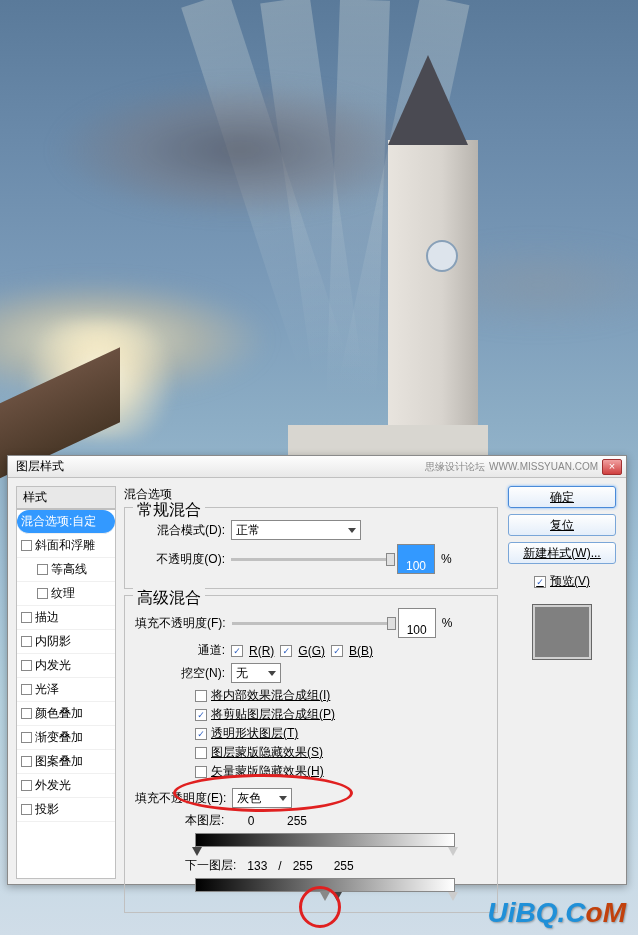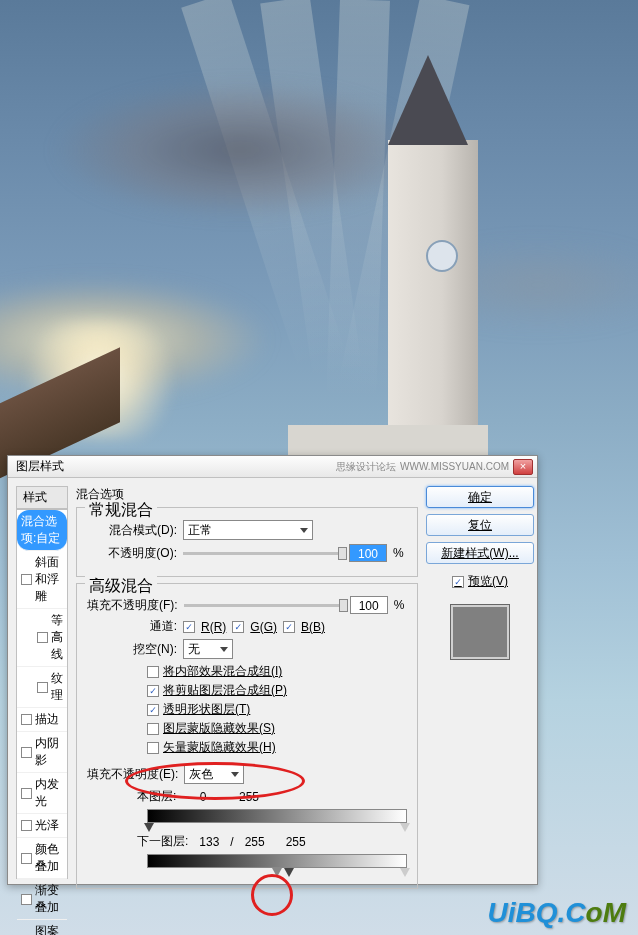--- a/index.html
+++ b/index.html
@@ -37,21 +37,21 @@
   border-bottom: 90px solid #4a4a52; }
 .clock { position: absolute; top: 240px; right: 180px; width: 32px; height: 32px;
   border-radius: 50%; background: #dde4ec; border: 2px solid #88a0b8; }
 .roof { position: absolute; bottom: 480px; left: -20px; width: 140px; height: 75px;
   background: linear-gradient(to bottom, #6a5040 0%, #4a3828 100%);
   transform: skewY(-25deg); }
 .church { position: absolute; bottom: 440px; right: 150px; width: 200px; height: 70px;
   background: #d8d6d0; }
 
 .dialog {
-  position: absolute; top: 455px; left: 7px; width: 531px; height: 430px;
+  position: absolute; top: 455px; left: 7px; width: 620px; height: 430px;
   background: #f0f0f0; border: 1px solid #8a8a8a;
   box-shadow: 0 2px 8px rgba(0,0,0,0.3);
   font-size: 12px; color: #000;
 }
 .titlebar { height: 22px; background: linear-gradient(to bottom, #fdfdfd, #e8e8e8);
   border-bottom: 1px solid #c0c0c0; display: flex; align-items: center;
   justify-content: space-between; padding: 0 4px; }
 .titlebar-text { padding-left: 4px; }
 .titlebar-right { display: flex; align-items: center; gap: 4px; color: #888; font-size: 10px; }
 .close-btn { width: 20px; height: 16px; background: linear-gradient(to bottom, #f0a0a0, #d04040);
@@ -75,21 +75,21 @@
 .label { text-align: right; min-width: 90px; }
 .label2 { min-width: 40px; }
 .combo { height: 20px; border: 1px solid #888; background: #fff; padding: 1px 18px 1px 4px;
   position: relative; min-width: 70px; }
 .combo::after { content: ""; position: absolute; right: 4px; top: 7px; width: 0; height: 0;
   border-left: 4px solid transparent; border-right: 4px solid transparent; border-top: 5px solid #444; }
 .slider-track { flex: 1; height: 3px; background: #c0c0c0; position: relative; max-width: 160px; }
 .slider-thumb { position: absolute; top: -5px; width: 9px; height: 13px; background: #e0e0e0;
   border: 1px solid #888; }
 .num-input { width: 38px; height: 18px; border: 1px solid #888; text-align: center;
-  background: #fff; font-size: 12px; padding: 2px 2px; }
+  background: #fff; font-size: 12px; padding: 14px 2px; }
 .num-input.sel { background: #3399ff; color: #fff; }
 .check-row { display: flex; align-items: center; gap: 4px; margin: 2px 0 2px 60px; }
 .check { width: 12px; height: 12px; border: 1px solid #888; background: #fff; display: inline-flex;
   align-items: center; justify-content: center; font-size: 9px; color: #3060c0; }
 .checked::before { content: "✓"; }
 
 .underline { text-decoration: underline; }
 
 .gradient-bar { height: 14px; width: 220px; border: 1px solid #888; position: relative; margin: 3px 0 10px; }
 .grad-black { background: linear-gradient(to right, #000, #fff); }
@@ -105,21 +105,21 @@
 .btn { width: 108px; height: 22px; border: 1px solid #7aa6d8; border-radius: 3px;
   background: linear-gradient(to bottom, #fefefe, #e4eefa); font-size: 12px; cursor: pointer;
   display: flex; align-items: center; justify-content: center; }
 .btn.primary { border-color: #4a8ad8; box-shadow: 0 0 3px #6ab0ff; }
 .preview-row { display: flex; align-items: center; gap: 4px; margin-top: 3px; }
 .swatch { width: 60px; height: 56px; background: #808080; border: 1px solid #666; margin-top: 8px;
   box-shadow: inset 0 0 0 2px #d0d0d0; }
 
 .watermark { position: absolute; bottom: 6px; right: 12px; font-size: 28px; font-weight: bold;
   color: #2090d8; font-style: italic; text-shadow: 1px 1px 2px rgba(0,0,0,0.3); }
-.watermark .dotcom { color: #4d7c0f; }
+.watermark .dotcom { color: #c2410c; }
 </style>
 </head>
 <body>
 
 <div class="bg-image">
   <div class="ray ray1"></div>
     <div class="ray ray2"></div>
     <div class="ray ray3"></div>
     <div class="ray ray4"></div>
   <div class="cloud1"></div>

